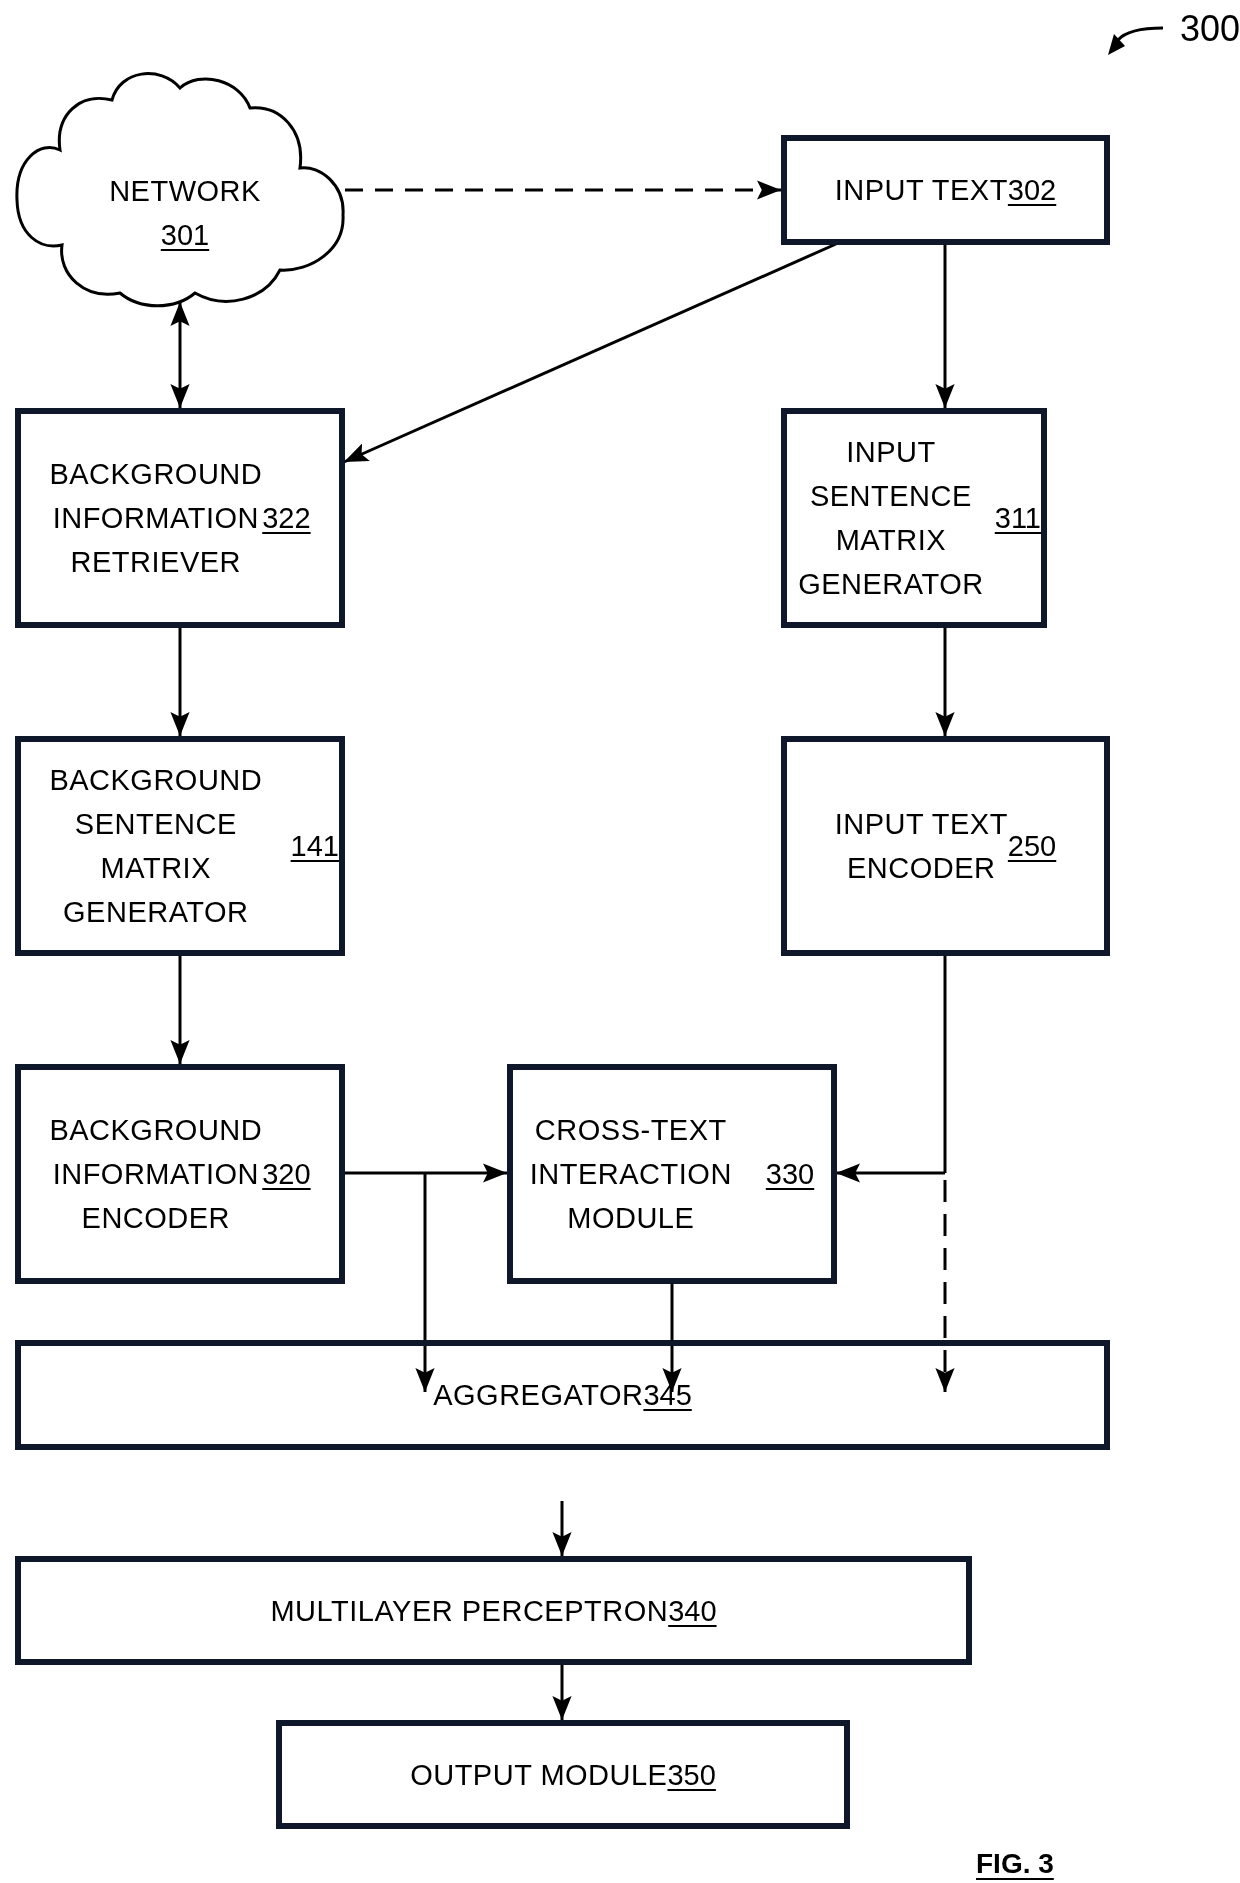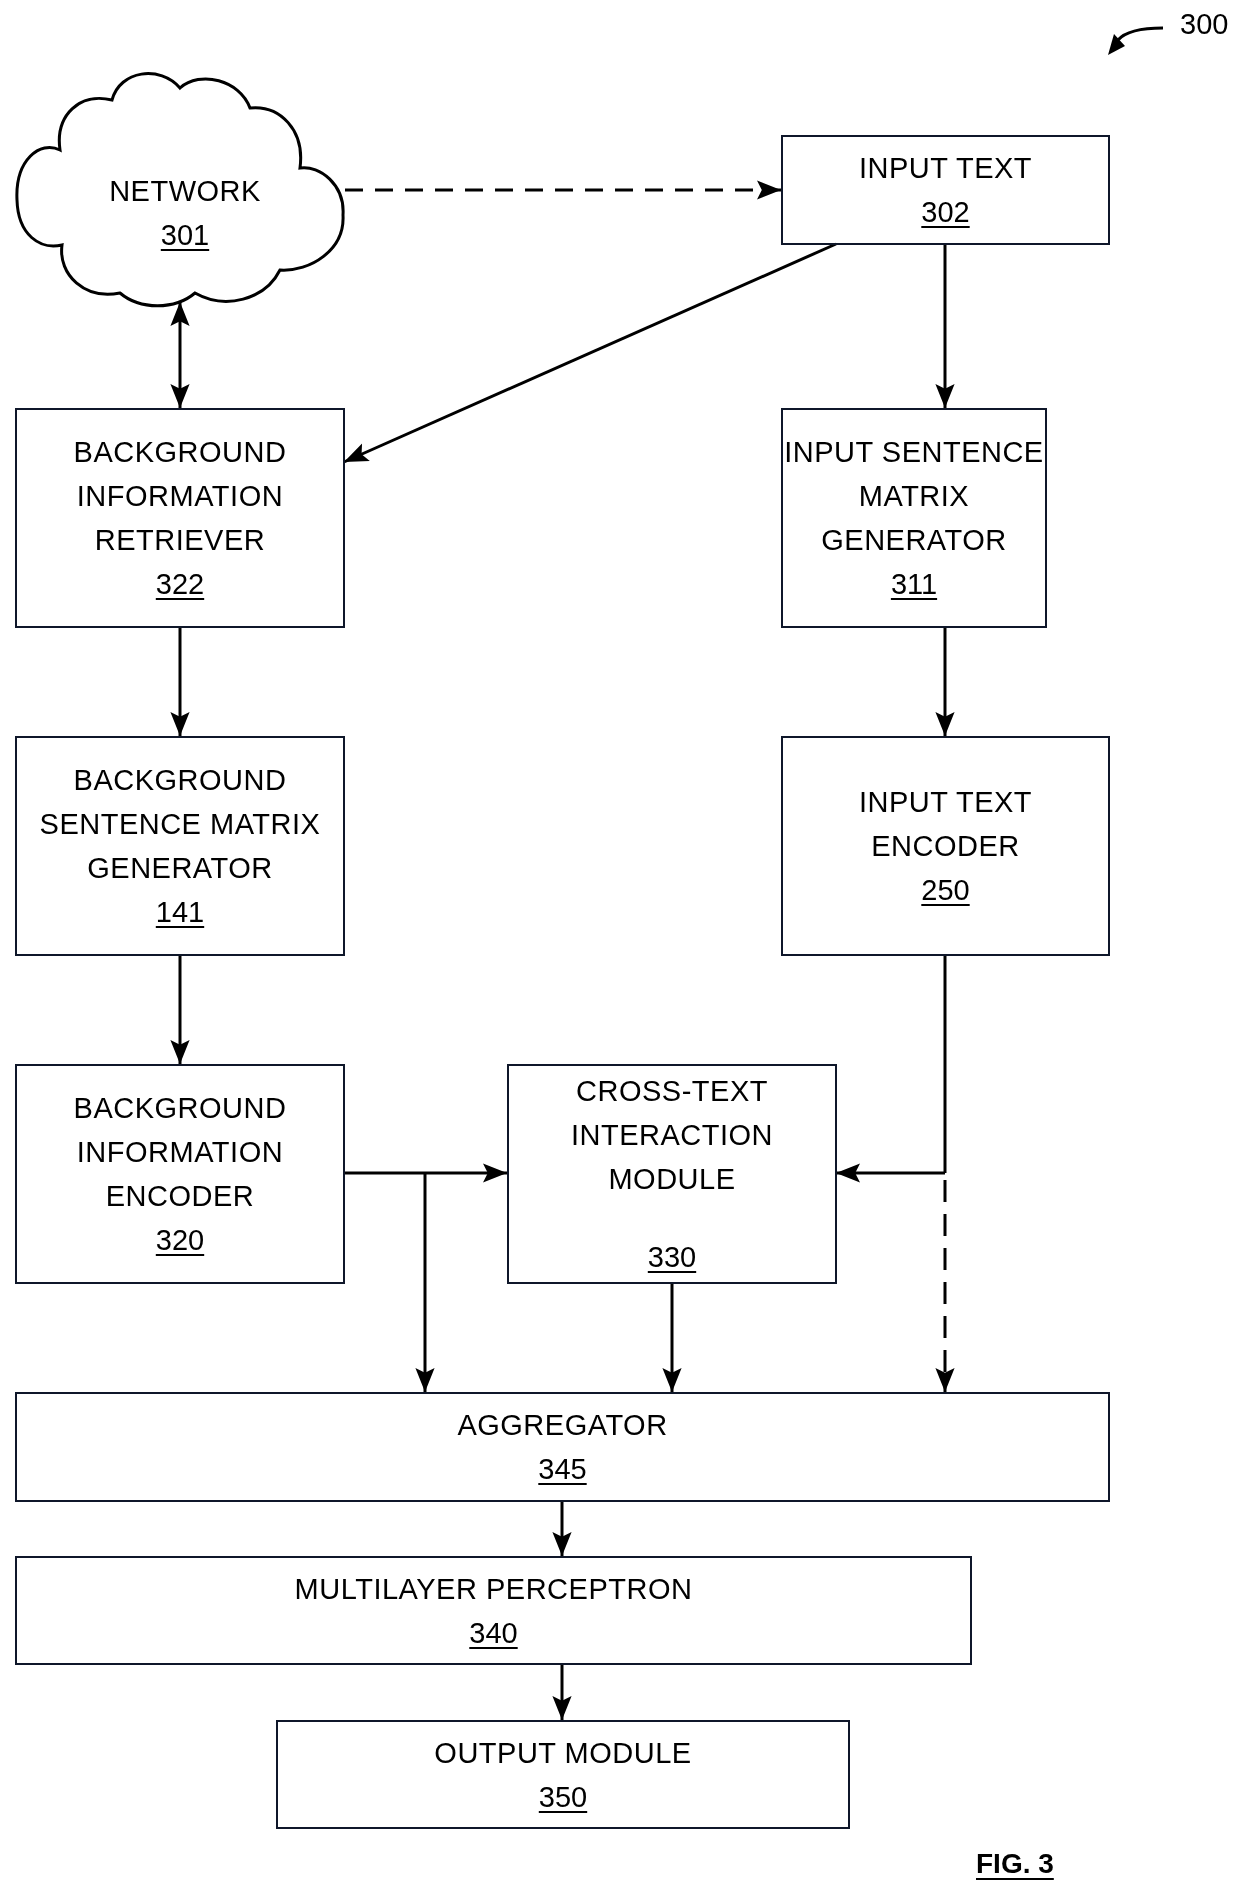--- a/index.html
+++ b/index.html
@@ -1,24 +1,24 @@
 <!DOCTYPE html>
 <html><head>
 <meta charset="utf-8">
 <style>
   html, body { margin: 0; padding: 0; background: #ffffff; }
   body { width: 1240px; height: 1883px; position: relative; overflow: hidden;
          font-family: "Liberation Sans", "DejaVu Sans", sans-serif; color: #000; }
   svg#diagram { position: absolute; left: 0; top: 0; }
-  .box { position: absolute; border: 2px solid #0f172a; box-sizing: border-box;
-         display: flex; flex-direction: column; align-items: center; justify-content: center;
+  .box { position: absolute; border: 6px solid #0f172a; box-sizing: border-box;
+         display: flex; flex-direction: row; align-items: center; justify-content: center;
          text-align: center; background: transparent; }
   .lbl { font-size: 29px; line-height: 44px; letter-spacing: 0.5px; white-space: pre-line; }
   .ref { font-size: 29px; line-height: 44px; text-decoration: underline; text-underline-offset: 4px; }
-  .ref-label { position: absolute; font-size: 29px; }
+  .ref-label { position: absolute; font-size: 36px; }
   .fig { position: absolute; font-size: 28px; font-weight: bold; text-decoration: underline; text-underline-offset: 5px; }
 </style>
 </head>
 <body>
 
 <svg id="diagram" width="1240" height="1883" viewBox="0 0 1240 1883">
   <defs>
     <marker id="ah" viewBox="0 0 10 10" refX="10" refY="5" markerWidth="9" markerHeight="9" orient="auto-start-reverse" markerUnits="userSpaceOnUse">
       <path d="M0,0 L10,5 L0,10 Z" fill="#000"></path>
     </marker>
@@ -120,21 +120,21 @@
   <span class="ref">320</span>
 </div>
 
 <div class="box" style="left:507px; top:1064px; width:330px; height:220px;gap:34px;">
   <span class="lbl">CROSS-TEXT
 INTERACTION
 MODULE</span>
   <span class="ref">330</span>
 </div>
 
-<div class="box" style="left:15px; top:1392px; width:1095px; height:110px;">
+<div class="box" style="left:15px; top:1340px; width:1095px; height:110px;">
   <span class="lbl">AGGREGATOR</span>
   <span class="ref">345</span>
 </div>
 
 <div class="box" style="left:15px; top:1556px; width:957px; height:109px;">
   <span class="lbl">MULTILAYER PERCEPTRON</span>
   <span class="ref">340</span>
 </div>
 
 <div class="box" style="left:276px; top:1720px; width:574px; height:109px;justify-content:center;">

